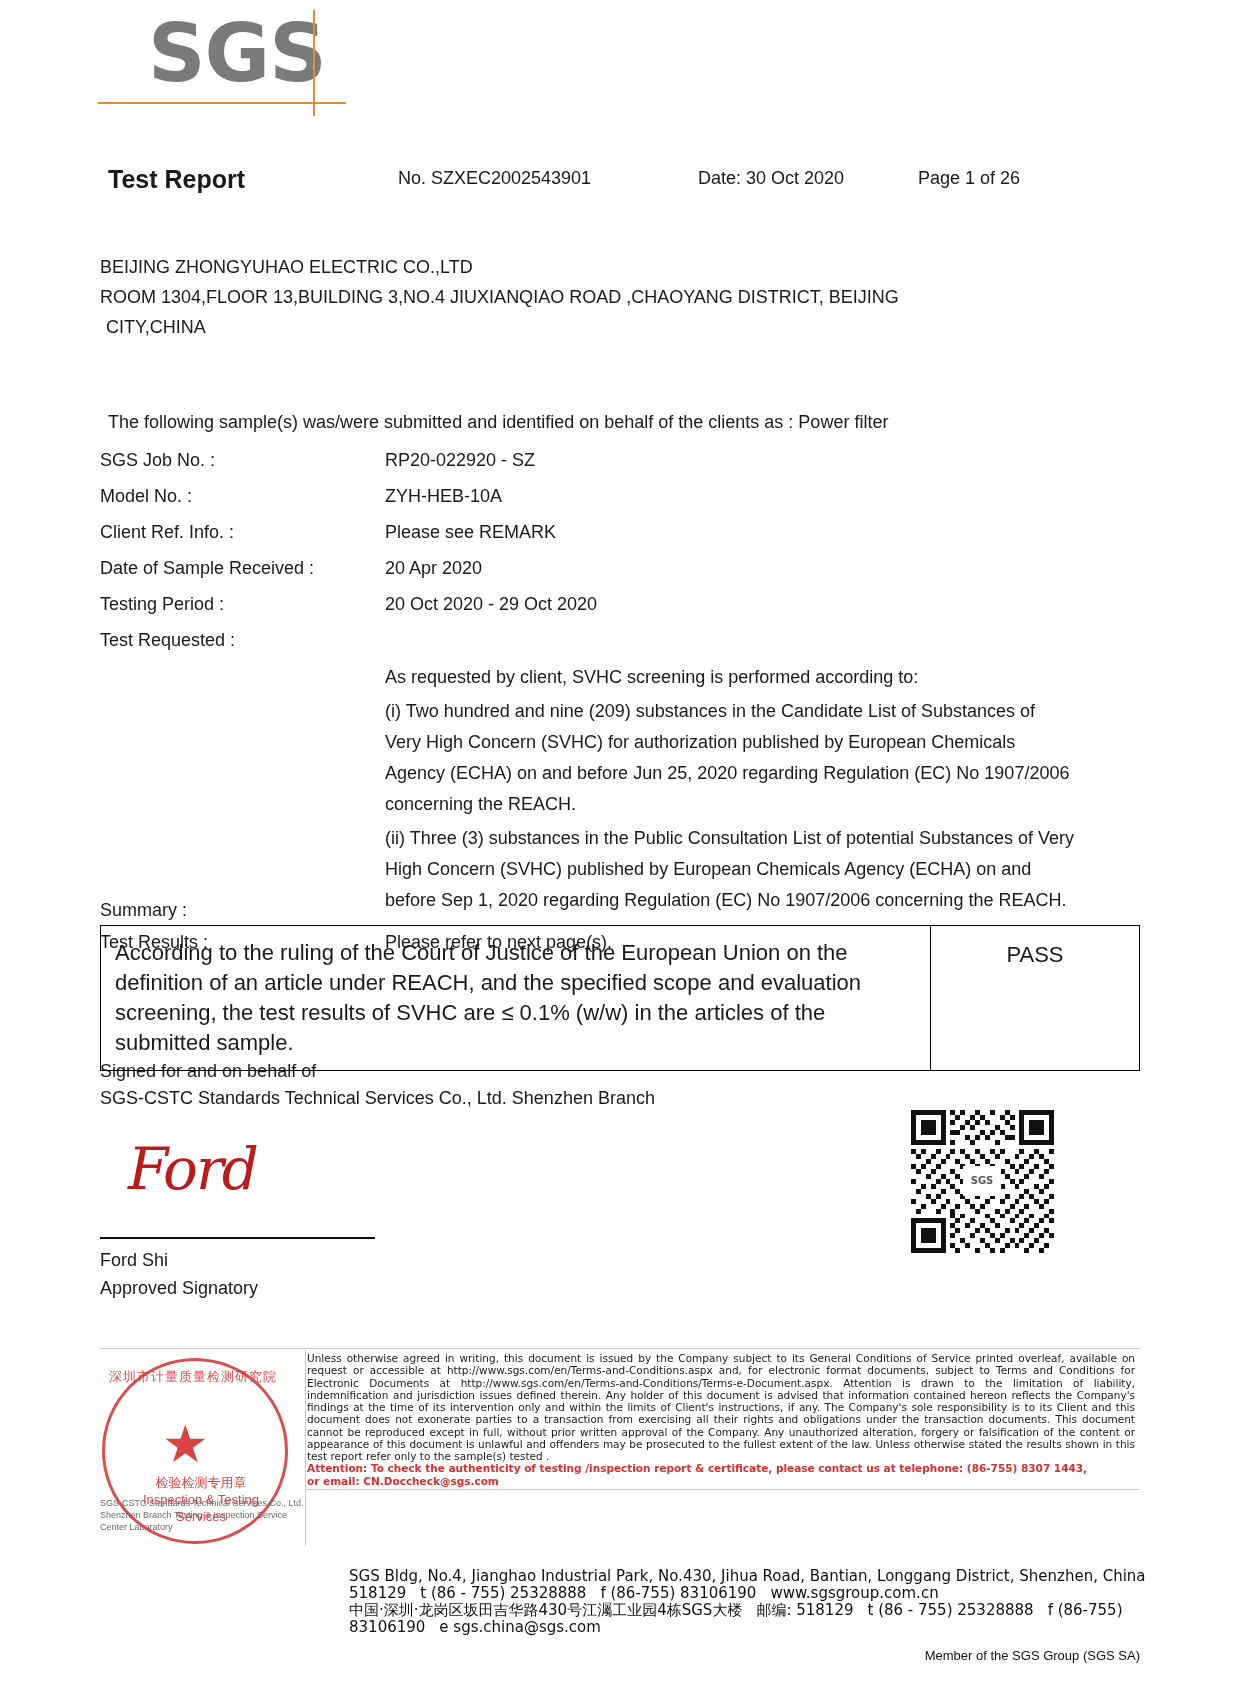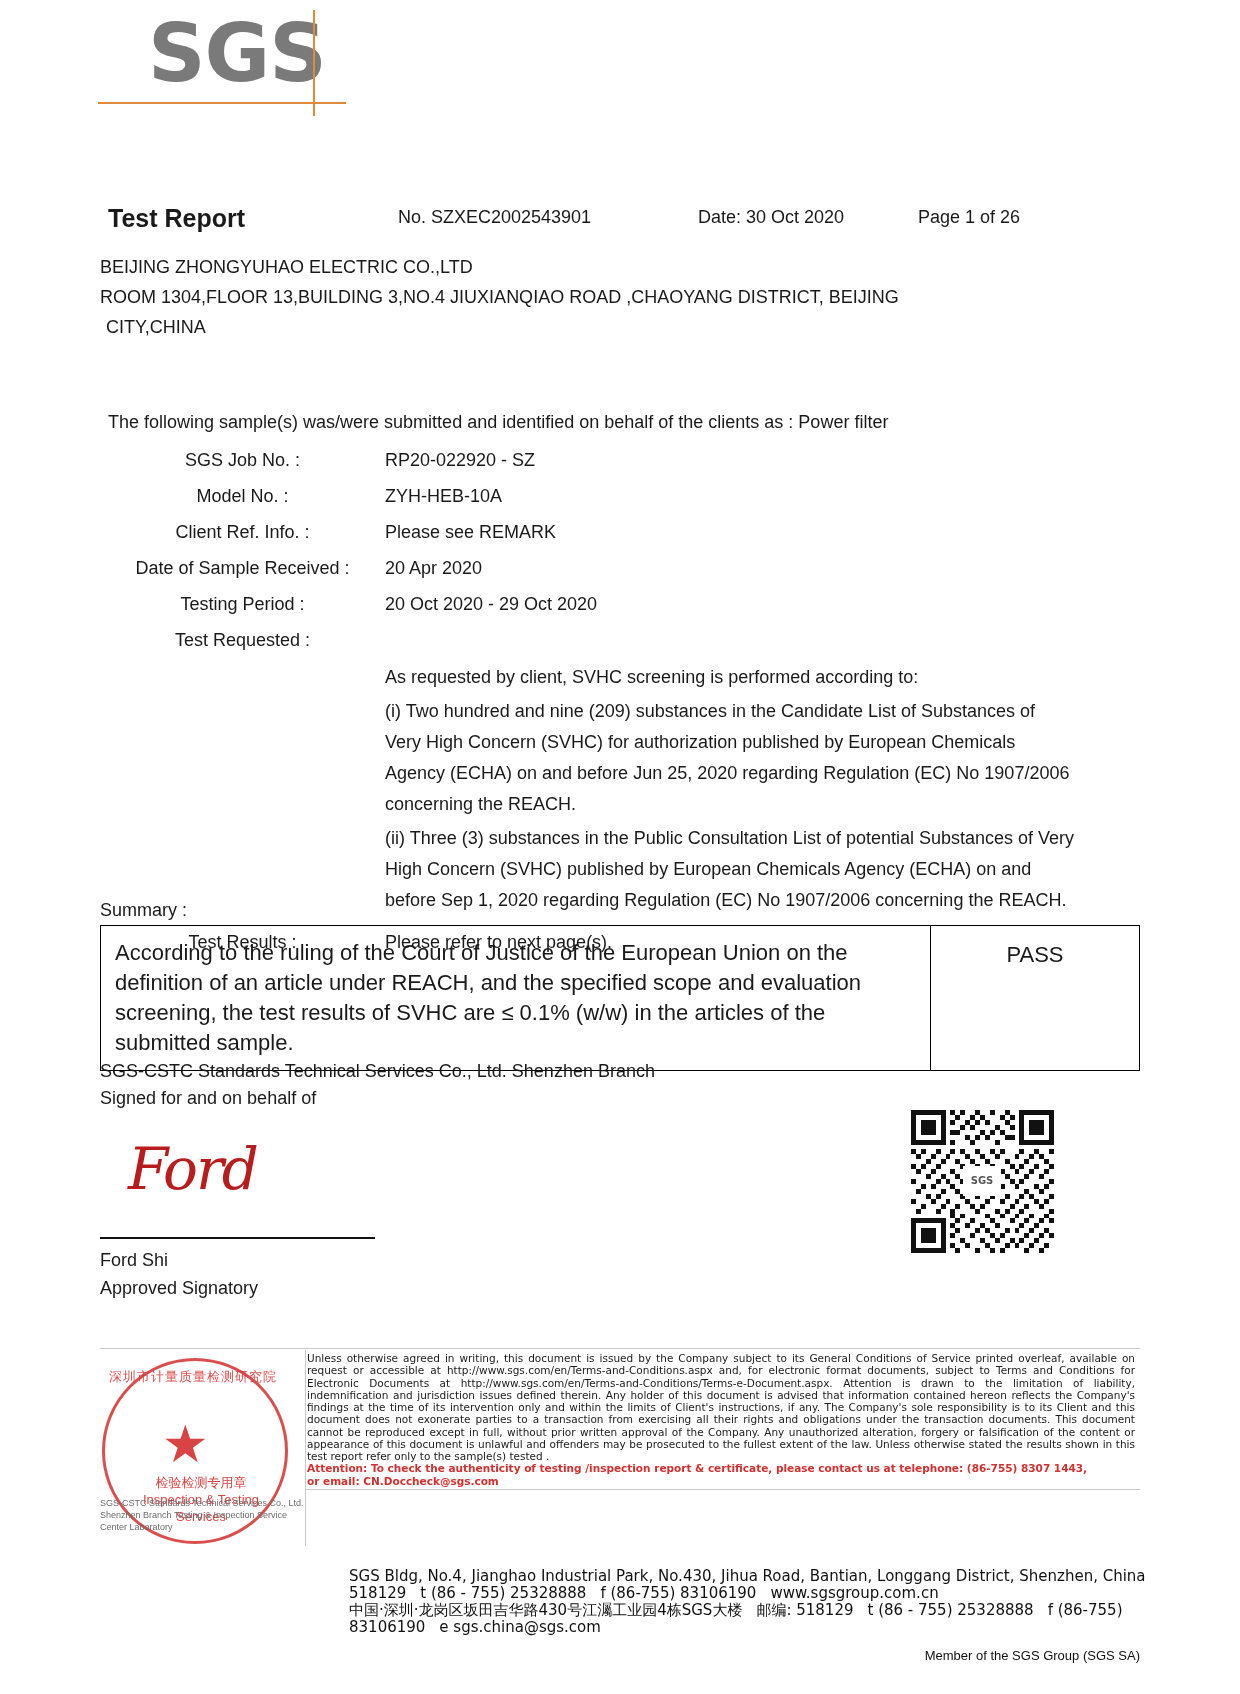--- a/index.html
+++ b/index.html
@@ -58,21 +58,20 @@
   
   .hdr {
     position: absolute;
     left: 108px;
     top: 162px;
     width: 1030px;
   }
   .hdr-row {
     display: flex;
     align-items: flex-start;
-    margin-top: 39px;
   }
   .hdr-title {
     font-size: 25px;
     font-weight: bold;
     width: 290px;
     line-height: 34px;
   }
   .hdr-no {
     font-size: 18px;
     width: 300px;
@@ -124,21 +123,20 @@
   }
   .field-row {
     display: flex;
     align-items: flex-start;
     margin-bottom: 11px;
   }
   .field-label {
     width: 285px;
     flex: none;
     line-height: 25px;
-    text-align: center;
   }
   .field-value {
     line-height: 25px;
   }
   .req-block {
     margin-left: 285px;
     margin-top: -2px;
   }
   .req-block p {
     margin: 0 0 3px 0;
@@ -434,22 +432,22 @@
   <table class="summary-table">
     <tbody>
         <tr>
       <td>According to the ruling of the Court of Justice of the European Union on the definition of an article under REACH, and the specified scope and evaluation screening, the test results of SVHC are ≤ 0.1% (w/w) in the articles of the submitted sample.</td>
       <td class="verdict">PASS</td>
     </tr>
   </tbody>
     </table>
 
   <div class="sign">
+    <div>Signed for and on behalf of</div>
     <div>SGS-CSTC Standards Technical Services Co., Ltd. Shenzhen Branch</div>
-    <div>Signed for and on behalf of</div>
   </div>
   <div class="sig-img">Ford</div>
   <div class="sig-line"></div>
   <div class="sig-name">
     <div>Ford Shi</div>
     <div>Approved Signatory</div>
   </div>
 
   <div class="qr">
     <svg width="143" height="143" viewBox="0 0 29 29" shape-rendering="crispEdges">

